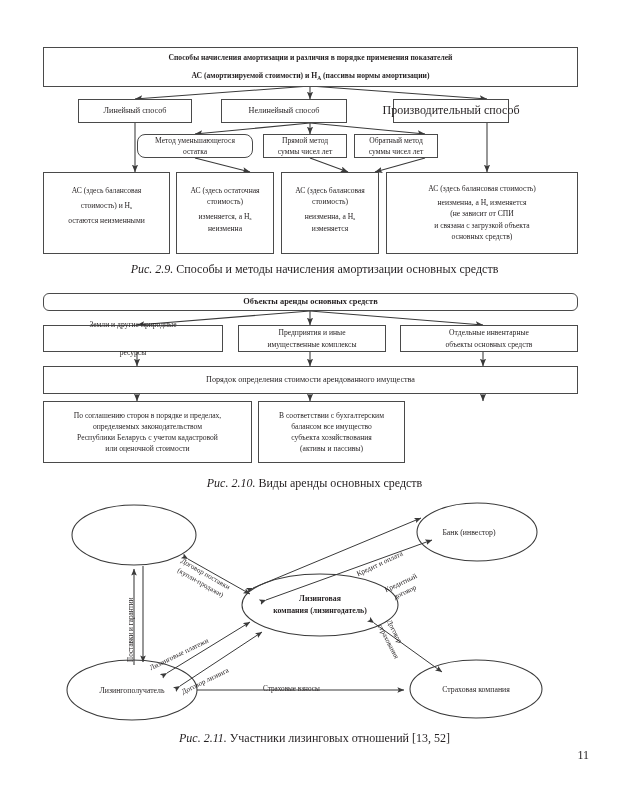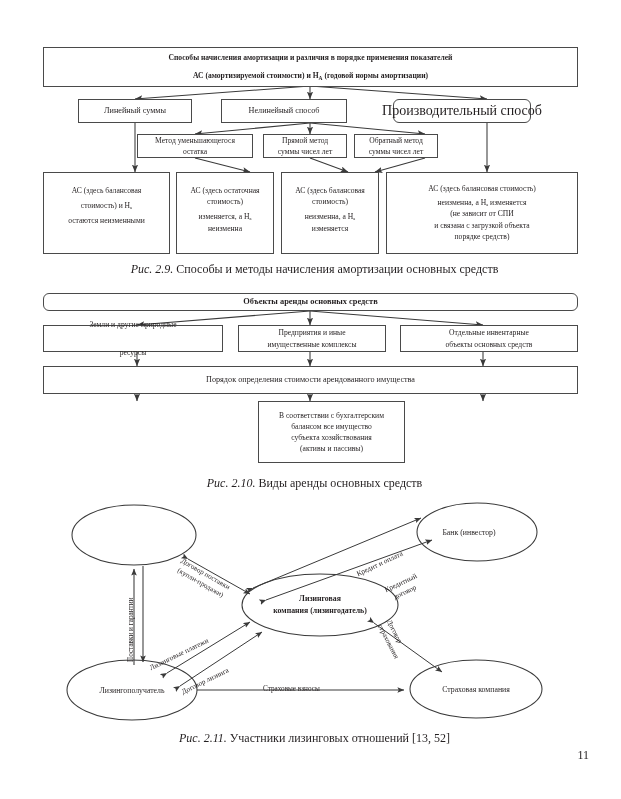--- a/index.html
+++ b/index.html
@@ -147,34 +147,34 @@
       <path d="M180,686 L262,632" marker-start="url(#ahs)" marker-end="url(#ahs)" stroke-width="1"></path>
 
       <path d="M374,623 L442,672" marker-start="url(#ahs)" marker-end="url(#ahs)" stroke-width="1"></path>
 
       <path d="M197,690 L404,690" marker-end="url(#ahs)"></path>
     </g>
   </svg>
 
   <div class="box" style="left:43px; top:47px; width:535px; height:40px; font-weight:bold;">
     <span class="ln">Способы начисления амортизации и различия в порядке применения показателей</span>
-    <span class="ln" style="margin-top:7px;"><span>АС (амортизируемой стоимости) и Н</span><sub>А</sub><span> (годовой нормы амортизации)</span></span>
+    <span class="ln" style="margin-top:7px;"><span>АС (амортизируемой стоимости) и Н</span><sub>А</sub><span> (пассивы нормы амортизации)</span></span>
   </div>
 
   <div class="box" style="left:78px; top:99px; width:114px; height:24px; font-size:8.2px;">
-    <span class="ln">Линейный суммы</span>
+    <span class="ln">Линейный способ</span>
   </div>
   <div class="box" style="left:221px; top:99px; width:126px; height:24px; font-size:8.2px;">
     <span class="ln">Нелинейный способ</span>
   </div>
-  <div class="box" style="left:393px; top:99px; width:138px; height:24px; font-size:14px;border-radius:6px;">
+  <div class="box" style="left:393px; top:99px; width:116px; height:24px; font-size:12px;">
     <span class="ln">Производительный способ</span>
   </div>
 
-  <div class="box" style="left:137px; top:134px; width:116px; height:24px;">
+  <div class="box" style="left:137px; top:134px; width:116px; height:24px;border-radius:8px;">
     <span class="ln">Метод уменьшающегося</span>
     <span class="ln">остатка</span>
   </div>
   <div class="box" style="left:263px; top:134px; width:84px; height:24px;">
     <span class="ln">Прямой метод</span>
     <span class="ln">суммы чисел лет</span>
   </div>
   <div class="box" style="left:354px; top:134px; width:84px; height:24px;">
     <span class="ln">Обратный метод</span>
     <span class="ln">суммы чисел лет</span>
@@ -195,21 +195,21 @@
     <span class="ln">АС (здесь балансовая</span>
     <span class="ln">стоимость)</span>
     <span class="ln" style="margin-top:4px;">неизменна, а Нₐ</span>
     <span class="ln">изменяется</span>
   </div>
   <div class="box" style="left:386px; top:172px; width:192px; height:82px; justify-content:flex-start; padding-top:10px;">
     <span class="ln">АС (здесь балансовая стоимость)</span>
     <span class="ln" style="margin-top:3px;">неизменна, а Нₐ изменяется</span>
     <span class="ln">(не зависит от СПИ</span>
     <span class="ln">и связана с загрузкой объекта</span>
-    <span class="ln">порядке средств)</span>
+    <span class="ln">основных средств)</span>
   </div>
 
   <div class="caption" style="top:262px;">
     <span class="ital">Рис. 2.9.</span><span> Способы и методы начисления амортизации основных средств</span>
   </div>
 
   <div class="box bold" style="left:43px; top:293px; width:535px; height:18px; font-size:8.4px;border-radius:6px;">
     <span class="ln">Объекты аренды основных средств</span>
   </div>
 
@@ -223,20 +223,26 @@
   </div>
   <div class="box" style="left:400px; top:325px; width:178px; height:27px;">
     <span class="ln">Отдельные инвентарные</span>
     <span class="ln">объекты основных средств</span>
   </div>
 
   <div class="box" style="left:43px; top:366px; width:535px; height:28px; font-size:8.2px;">
     <span class="ln">Порядок определения стоимости арендованного имущества</span>
   </div>
 
+  <div class="box" style="left:43px; top:401px; width:209px; height:62px;">
+    <span class="ln">По соглашению сторон в порядке и пределах,</span>
+    <span class="ln">определяемых законодательством</span>
+    <span class="ln">Республики Беларусь с учетом кадастровой</span>
+    <span class="ln">или оценочной стоимости</span>
+  </div>
   <div class="box" style="left:258px; top:401px; width:147px; height:62px;">
     <span class="ln">В соответствии с бухгалтерским</span>
     <span class="ln">балансом все имущество</span>
     <span class="ln">субъекта хозяйствования</span>
     <span class="ln">(активы и пассивы)</span>
   </div>
 
   <div class="caption" style="top:476px;">
     <span class="ital">Рис. 2.10.</span><span> Виды аренды основных средств</span>
   </div>

